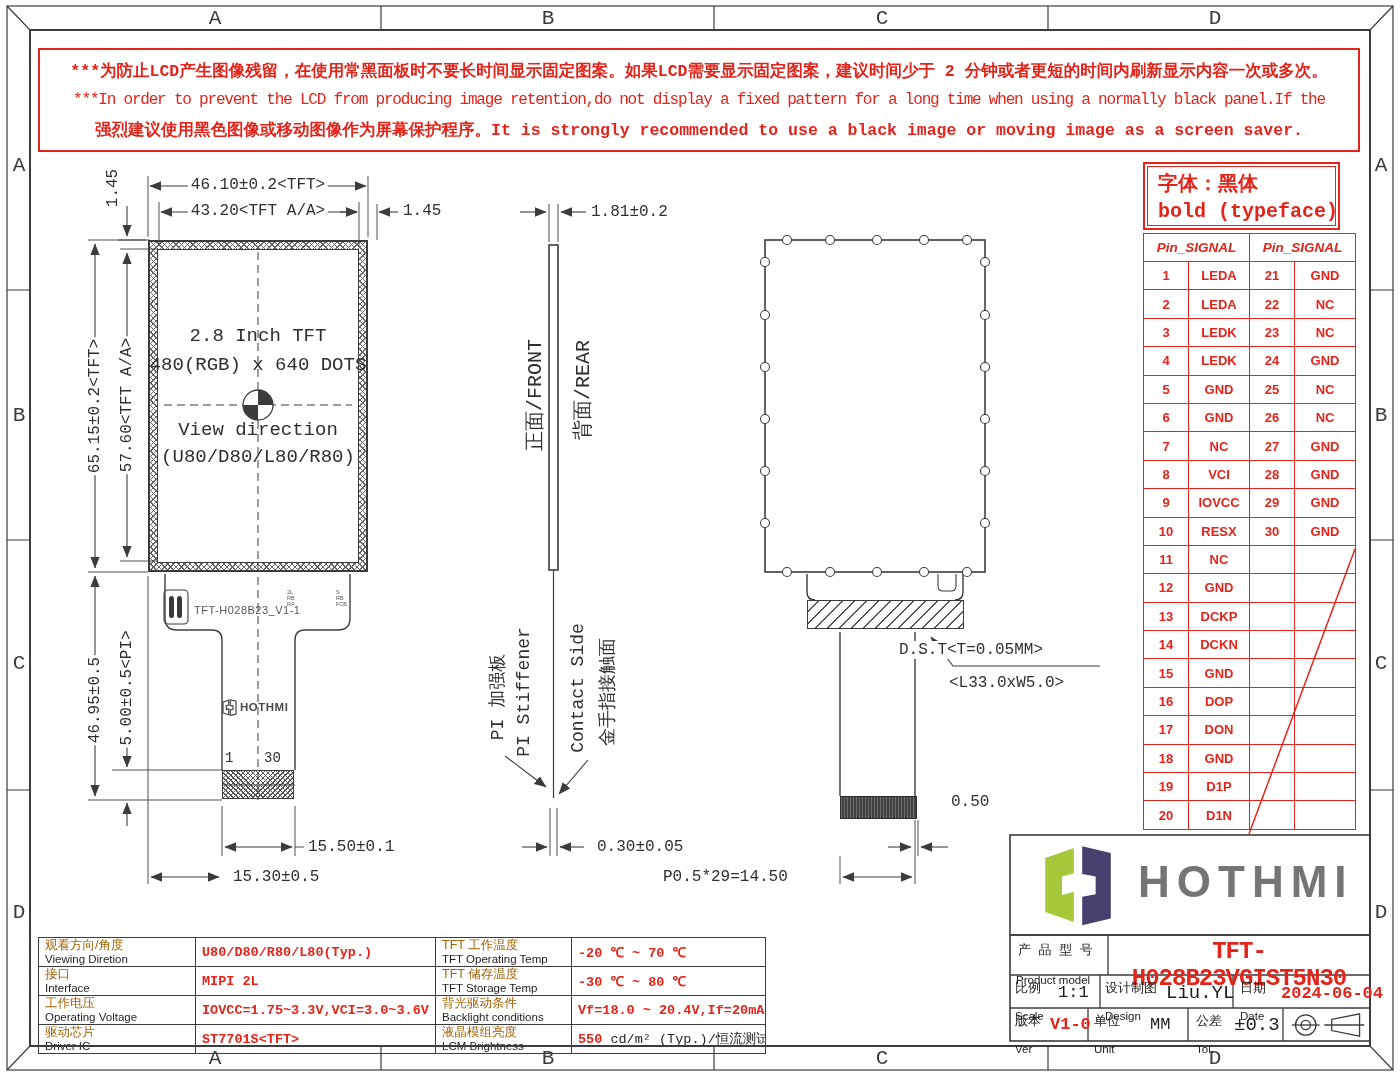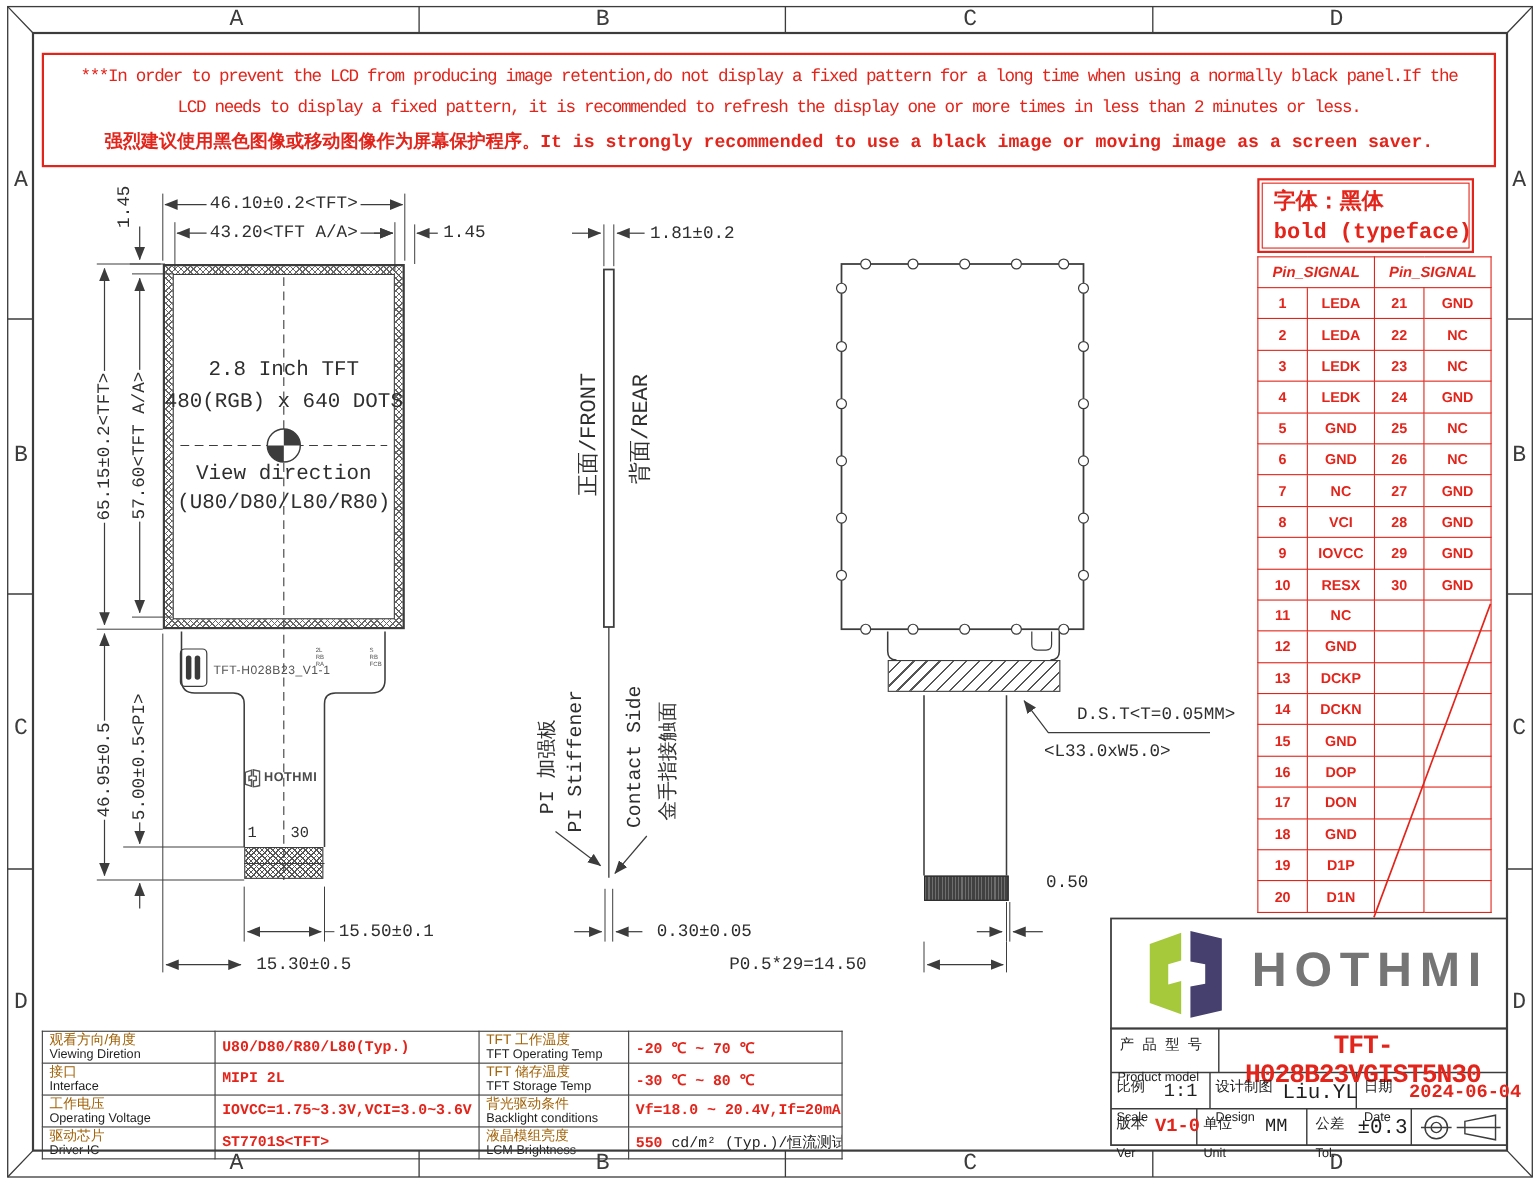--- a/index.html
+++ b/index.html
@@ -92,22 +92,22 @@
   <span class="gl" style="left:19px;top:165px">A</span>
   <span class="gl" style="left:19px;top:415px">B</span>
   <span class="gl" style="left:19px;top:663px">C</span>
   <span class="gl" style="left:19px;top:912px">D</span>
   <span class="gl" style="left:1381px;top:165px">A</span>
   <span class="gl" style="left:1381px;top:415px">B</span>
   <span class="gl" style="left:1381px;top:663px">C</span>
   <span class="gl" style="left:1381px;top:912px">D</span>
 
   <div id="warnbox">
+    <div class="warn cjk">***为防止LCD产生图像残留，在使用常黑面板时不要长时间显示固定图案。如果LCD需要显示固定图案，建议时间少于 2 分钟或者更短的时间内刷新显示内容一次或多次。</div>
     <div class="warn">***In order to prevent the LCD from producing image retention,do not display a fixed pattern for a long time when using a normally black panel.If the</div>
-    <div class="warn">LCD needs to display a fixed pattern,  it is recommended to refresh the display one or more times in less than 2 minutes or less.</div>
     <div class="warn cjk">强烈建议使用黑色图像或移动图像作为屏幕保护程序。It is strongly recommended to use a black image or moving image as a screen saver.</div>
   </div>
 
   <div id="tfbox">
     <div class="inner">
       <div class="t">字体：黑体</div>
       <div class="t">bold (typeface)</div>
     </div>
   </div>
 
@@ -291,21 +291,21 @@
   <div class="vlab" style="left:534px;top:395px">正面/FRONT</div>
   <div class="vlab" style="left:582px;top:390px">背面/REAR</div>
   <div class="vlab" style="left:497px;top:697px;font-size:18px">PI 加强板</div>
   <div class="vlab" style="left:524px;top:692px;font-size:18px">PI Stiffener</div>
   <div class="vlab" style="left:578px;top:688px;font-size:18px">Contact Side</div>
   <div class="vlab" style="left:607px;top:692px;font-size:18px">金手指接触面</div>
   <div class="ldim" style="left:594px;top:838px">0.30±0.05</div>
 
   <div id="rstiff"></div>
   <div id="rconn"></div>
-  <div class="ldim" style="left:976px;top:641px">D.S.T&lt;T=0.05MM&gt;</div>
+  <div class="ldim" style="left:896px;top:641px">D.S.T&lt;T=0.05MM&gt;</div>
   <div class="ldim" style="left:946px;top:674px">&lt;L33.0xW5.0&gt;</div>
   <div class="ldim" style="left:948px;top:793px">0.50</div>
   <div class="ldim" style="left:660px;top:868px">P0.5*29=14.50</div>
 
   <div id="biglogo">
     <svg class="icon" width="76" height="84" viewBox="0 0 90 100">
       <path d="M6,18 L40,6 V36 L26,40 V62 L40,58 V94 L6,82 Z" fill="#a6c93c"></path>
       <path d="M84,12 L50,4 V37 L66,40 V61 L50,64 V98 L84,90 Z" fill="#45406e"></path>
     </svg>
     <div class="word">HOTHMI</div>

